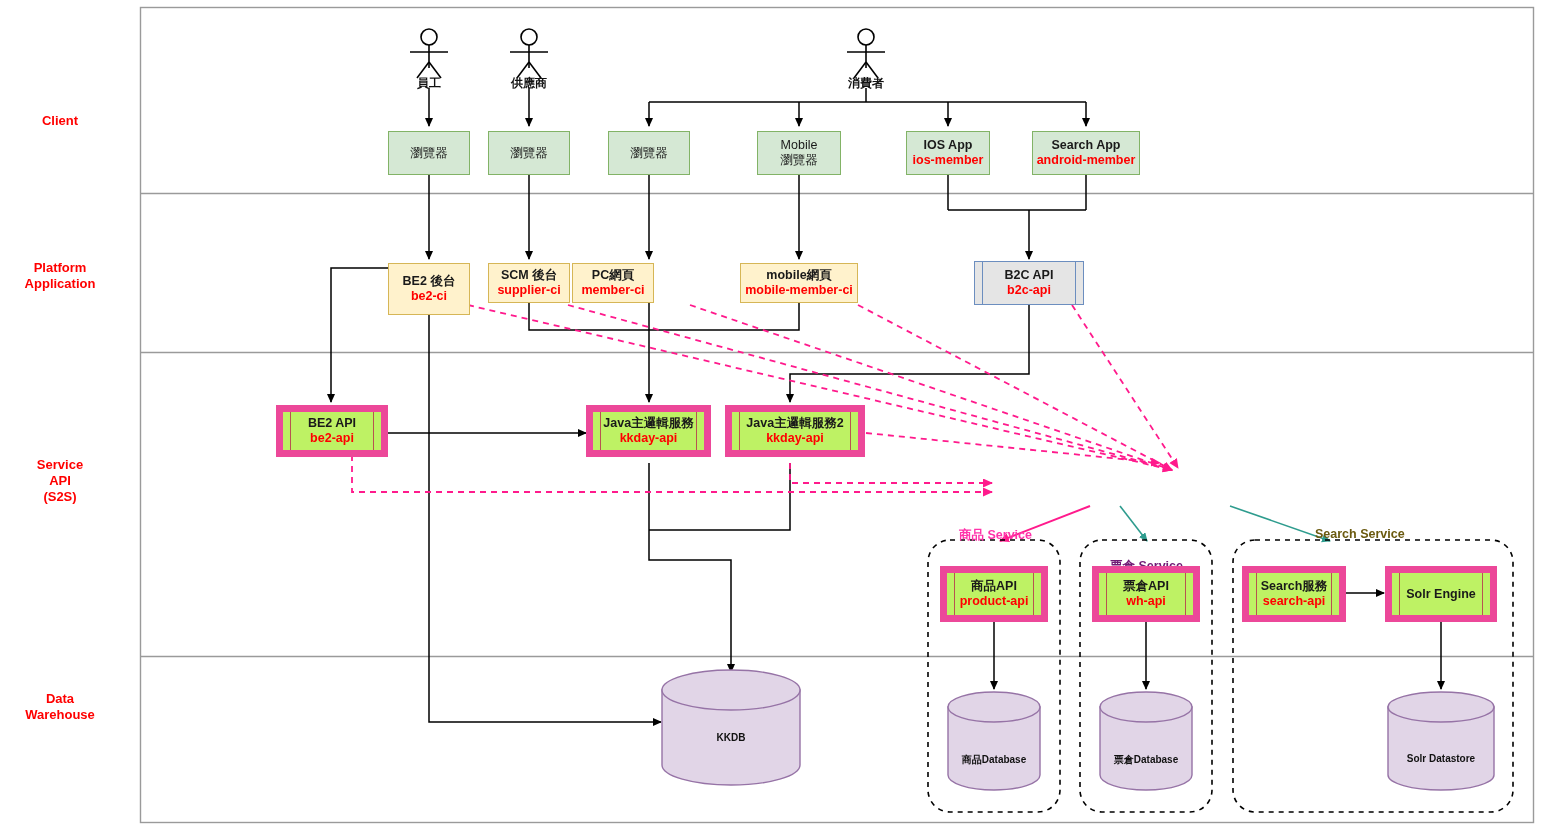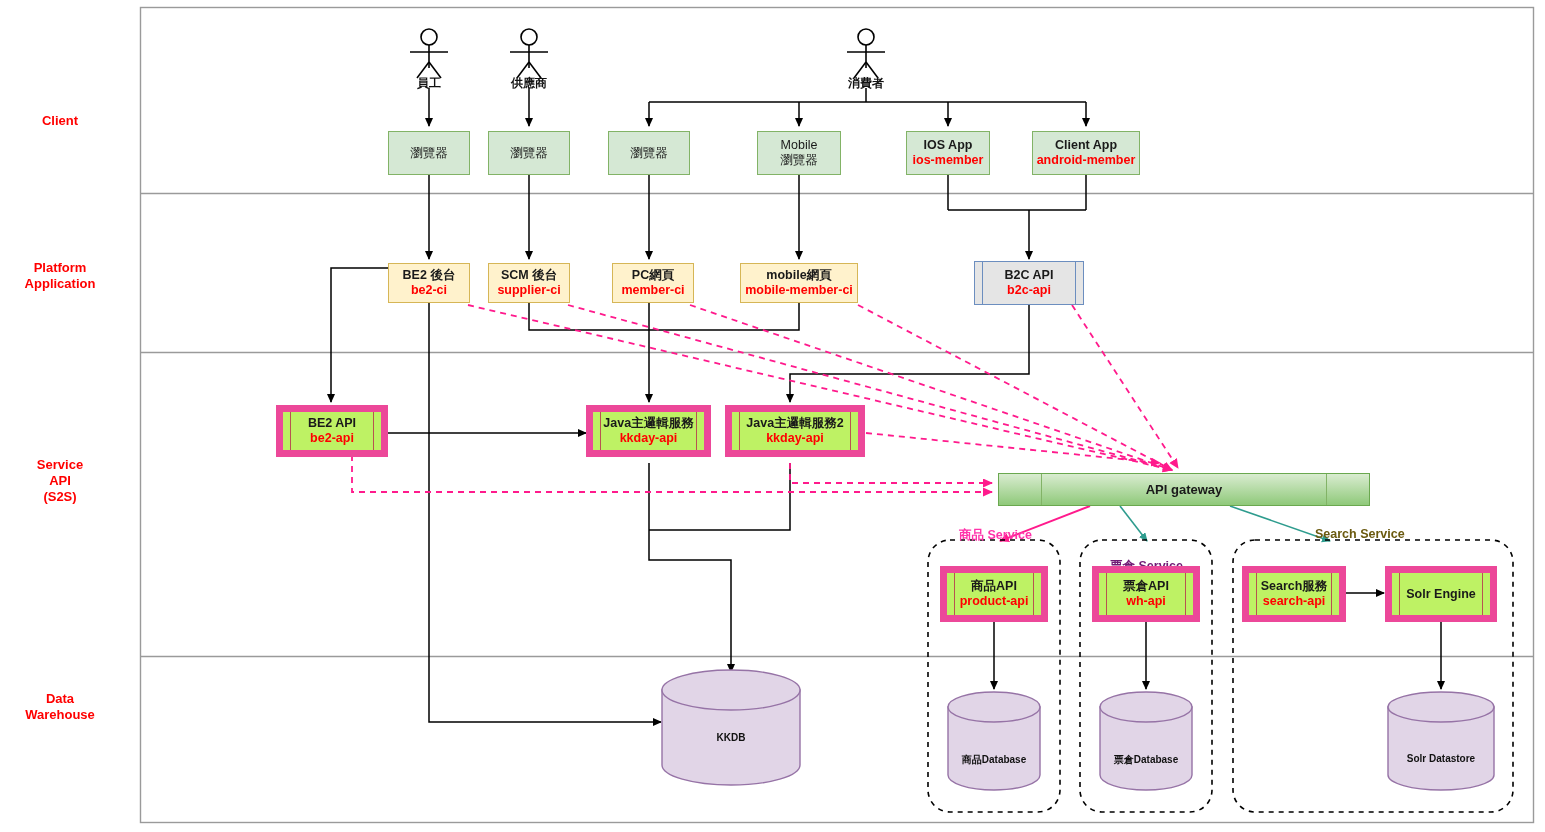--- a/index.html
+++ b/index.html
@@ -206,33 +206,33 @@
   </div>
   <div class="node t-green" style="left:757px;top:131px;width:84px;height:44px;">
     <div class="plain">Mobile</div>
     <div class="plain">瀏覽器</div>
   </div>
   <div class="node t-green" style="left:906px;top:131px;width:84px;height:44px;">
     <div>IOS App</div>
     <div class="sub">ios-member</div>
   </div>
   <div class="node t-green" style="left:1032px;top:131px;width:108px;height:44px;">
-    <div>Client App</div>
+    <div>Search App</div>
     <div class="sub">android-member</div>
   </div>
 
-  <div class="node t-yellow" style="left:388px;top:263px;width:82px;height:40px;">
+  <div class="node t-yellow" style="left:388px;top:263px;width:82px;height:52px;">
     <div>BE2 後台</div>
     <div class="sub">be2-ci</div>
   </div>
   <div class="node t-yellow" style="left:488px;top:263px;width:82px;height:40px;">
     <div>SCM 後台</div>
     <div class="sub">supplier-ci</div>
   </div>
-  <div class="node t-yellow" style="left:612px;top:263px;width:82px;height:40px;">
+  <div class="node t-yellow" style="left:572px;top:263px;width:82px;height:40px;">
     <div>PC網頁</div>
     <div class="sub">member-ci</div>
   </div>
   <div class="node t-yellow" style="left:740px;top:263px;width:118px;height:40px;">
     <div>mobile網頁</div>
     <div class="sub">mobile-member-ci</div>
   </div>
   <div class="node t-blue bars-blue" style="left:974px;top:261px;width:110px;height:44px;position:absolute;">
     <div>B2C API</div>
     <div class="sub">b2c-api</div>
@@ -244,23 +244,20 @@
   </div>
   <div class="node t-red bars" style="left:586px;top:405px;width:125px;height:52px;">
     <div>Java主邏輯服務</div>
     <div class="sub">kkday-api</div>
   </div>
   <div class="node t-red bars" style="left:725px;top:405px;width:140px;height:52px;">
     <div>Java主邏輯服務2</div>
     <div class="sub">kkday-api</div>
   </div>
 
-  <div class="node t-gw bars-gw" style="left:998px;top:473px;width:372px;height:33px;background:linear-gradient(#d9ecd0,#8fc97a);border:1px solid #6aa84f;">
-    <div style="font-size:13px;">API gateway</div>
-  </div>
 
   <div class="grp-label" style="left:959px;top:527px;color:#ff33aa;">商品 Service</div>
   <div class="grp-label" style="left:1110px;top:558px;color:#701a75;">票倉 Service</div>
   <div class="grp-label" style="left:1315px;top:527px;color:#6b5a10;">Search Service</div>
 
   <div class="node t-red bars" style="left:940px;top:566px;width:108px;height:56px;">
     <div>商品API</div>
     <div class="sub">product-api</div>
   </div>
   <div class="node t-red bars" style="left:1092px;top:566px;width:108px;height:56px;">

